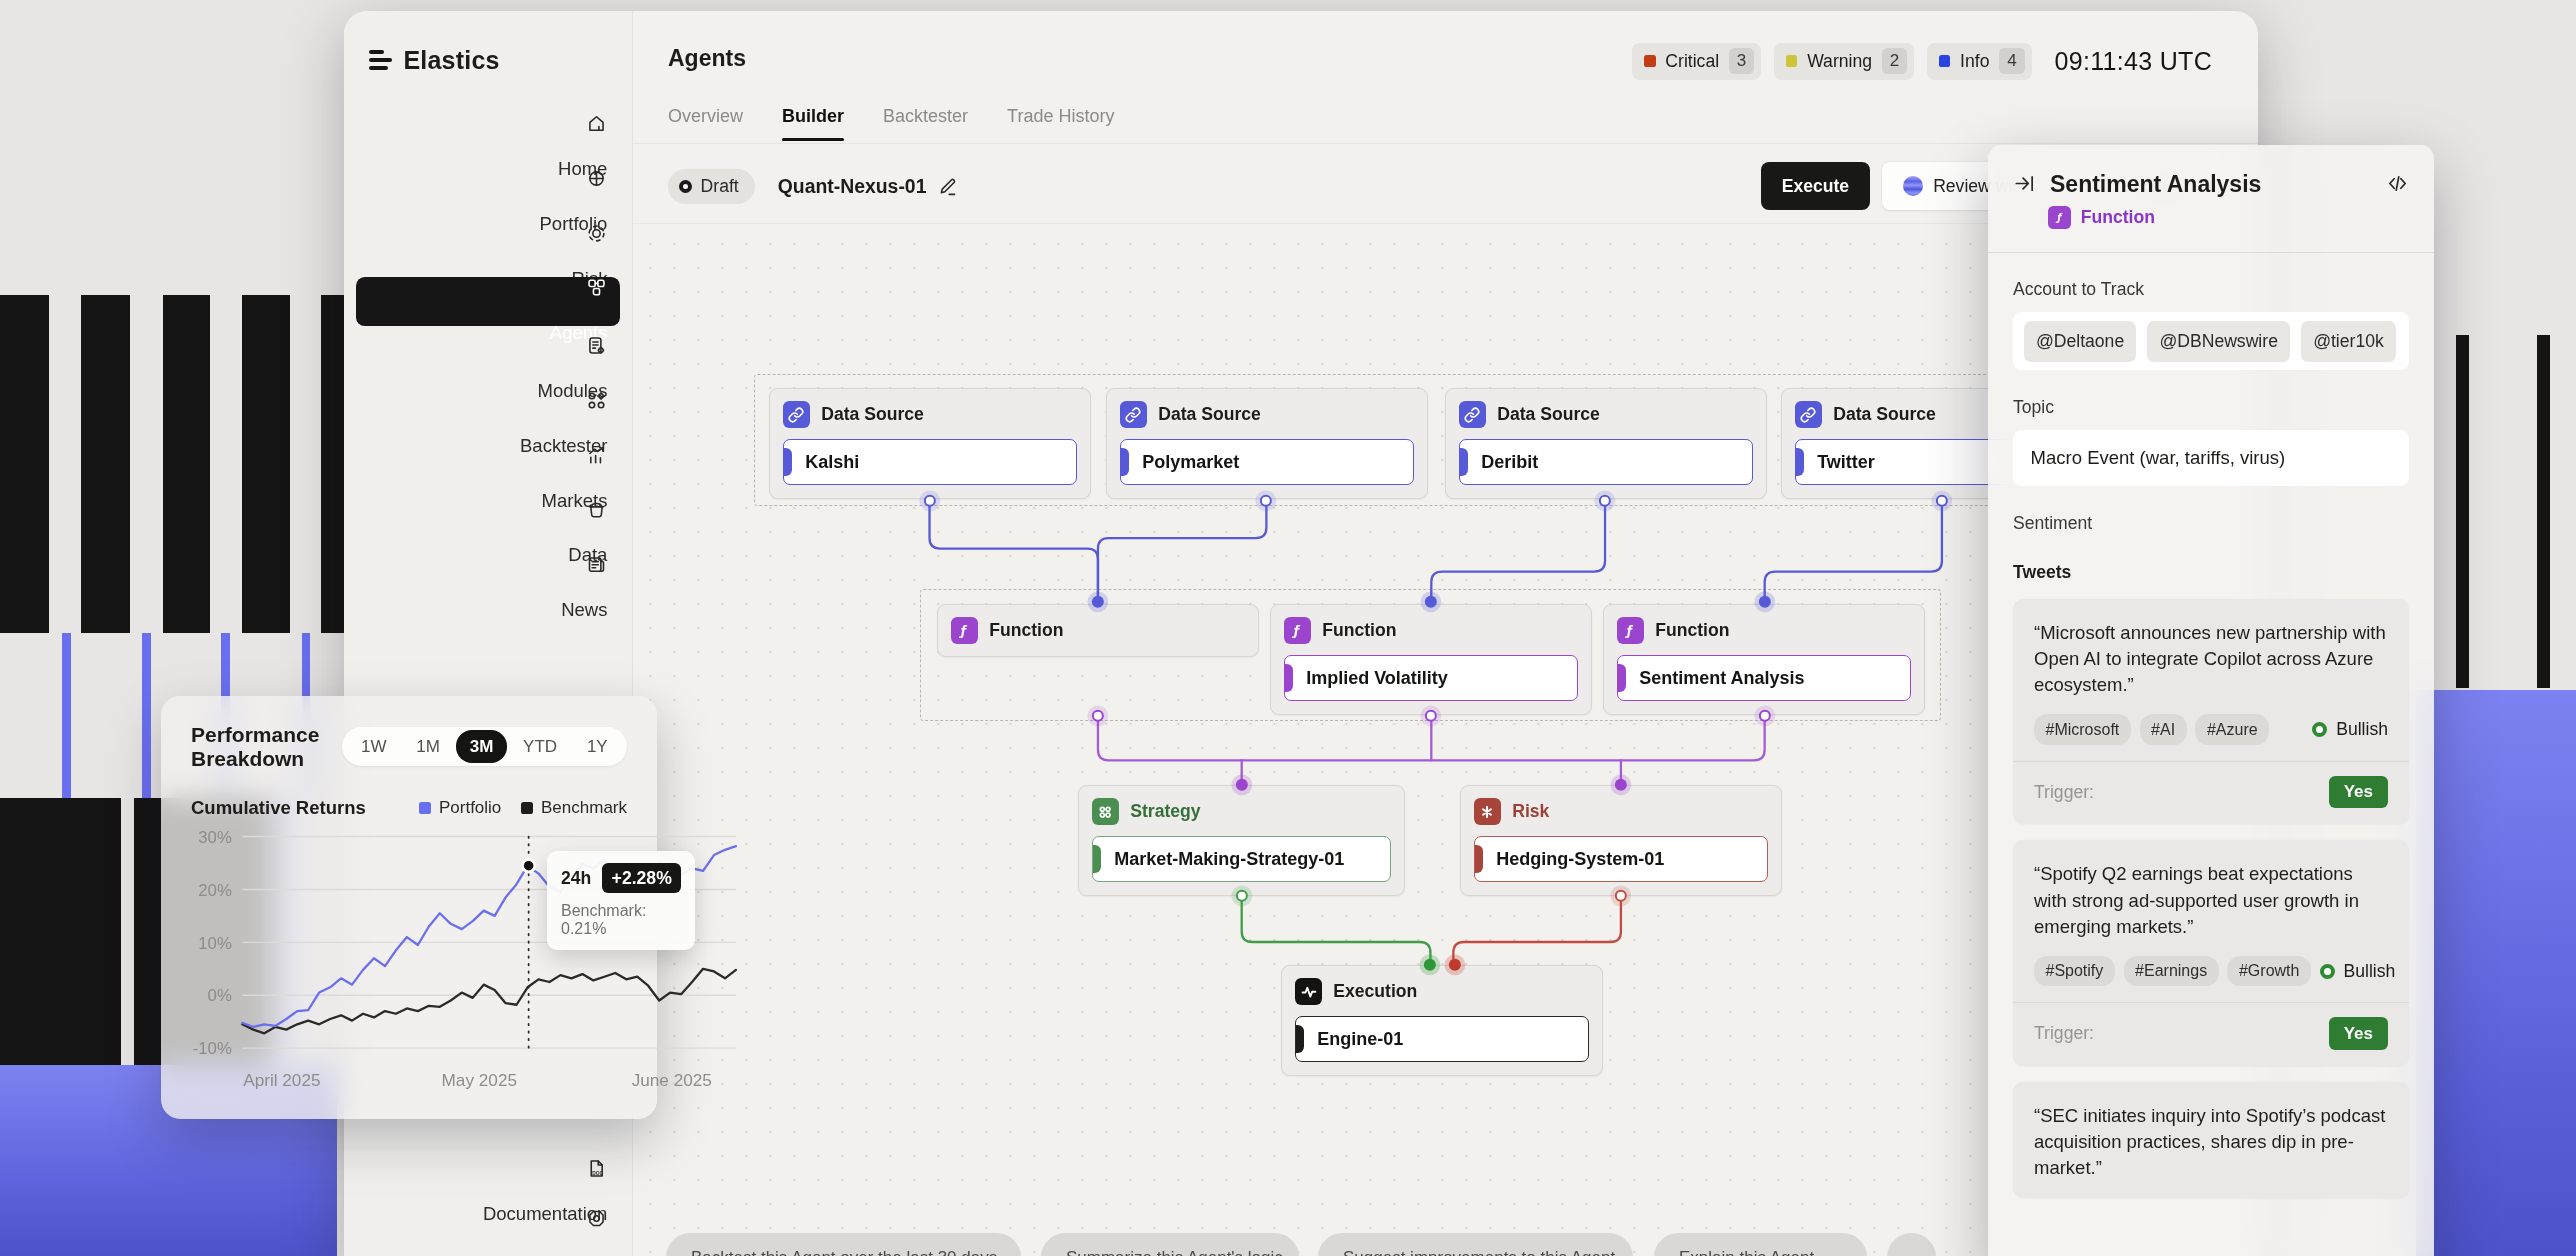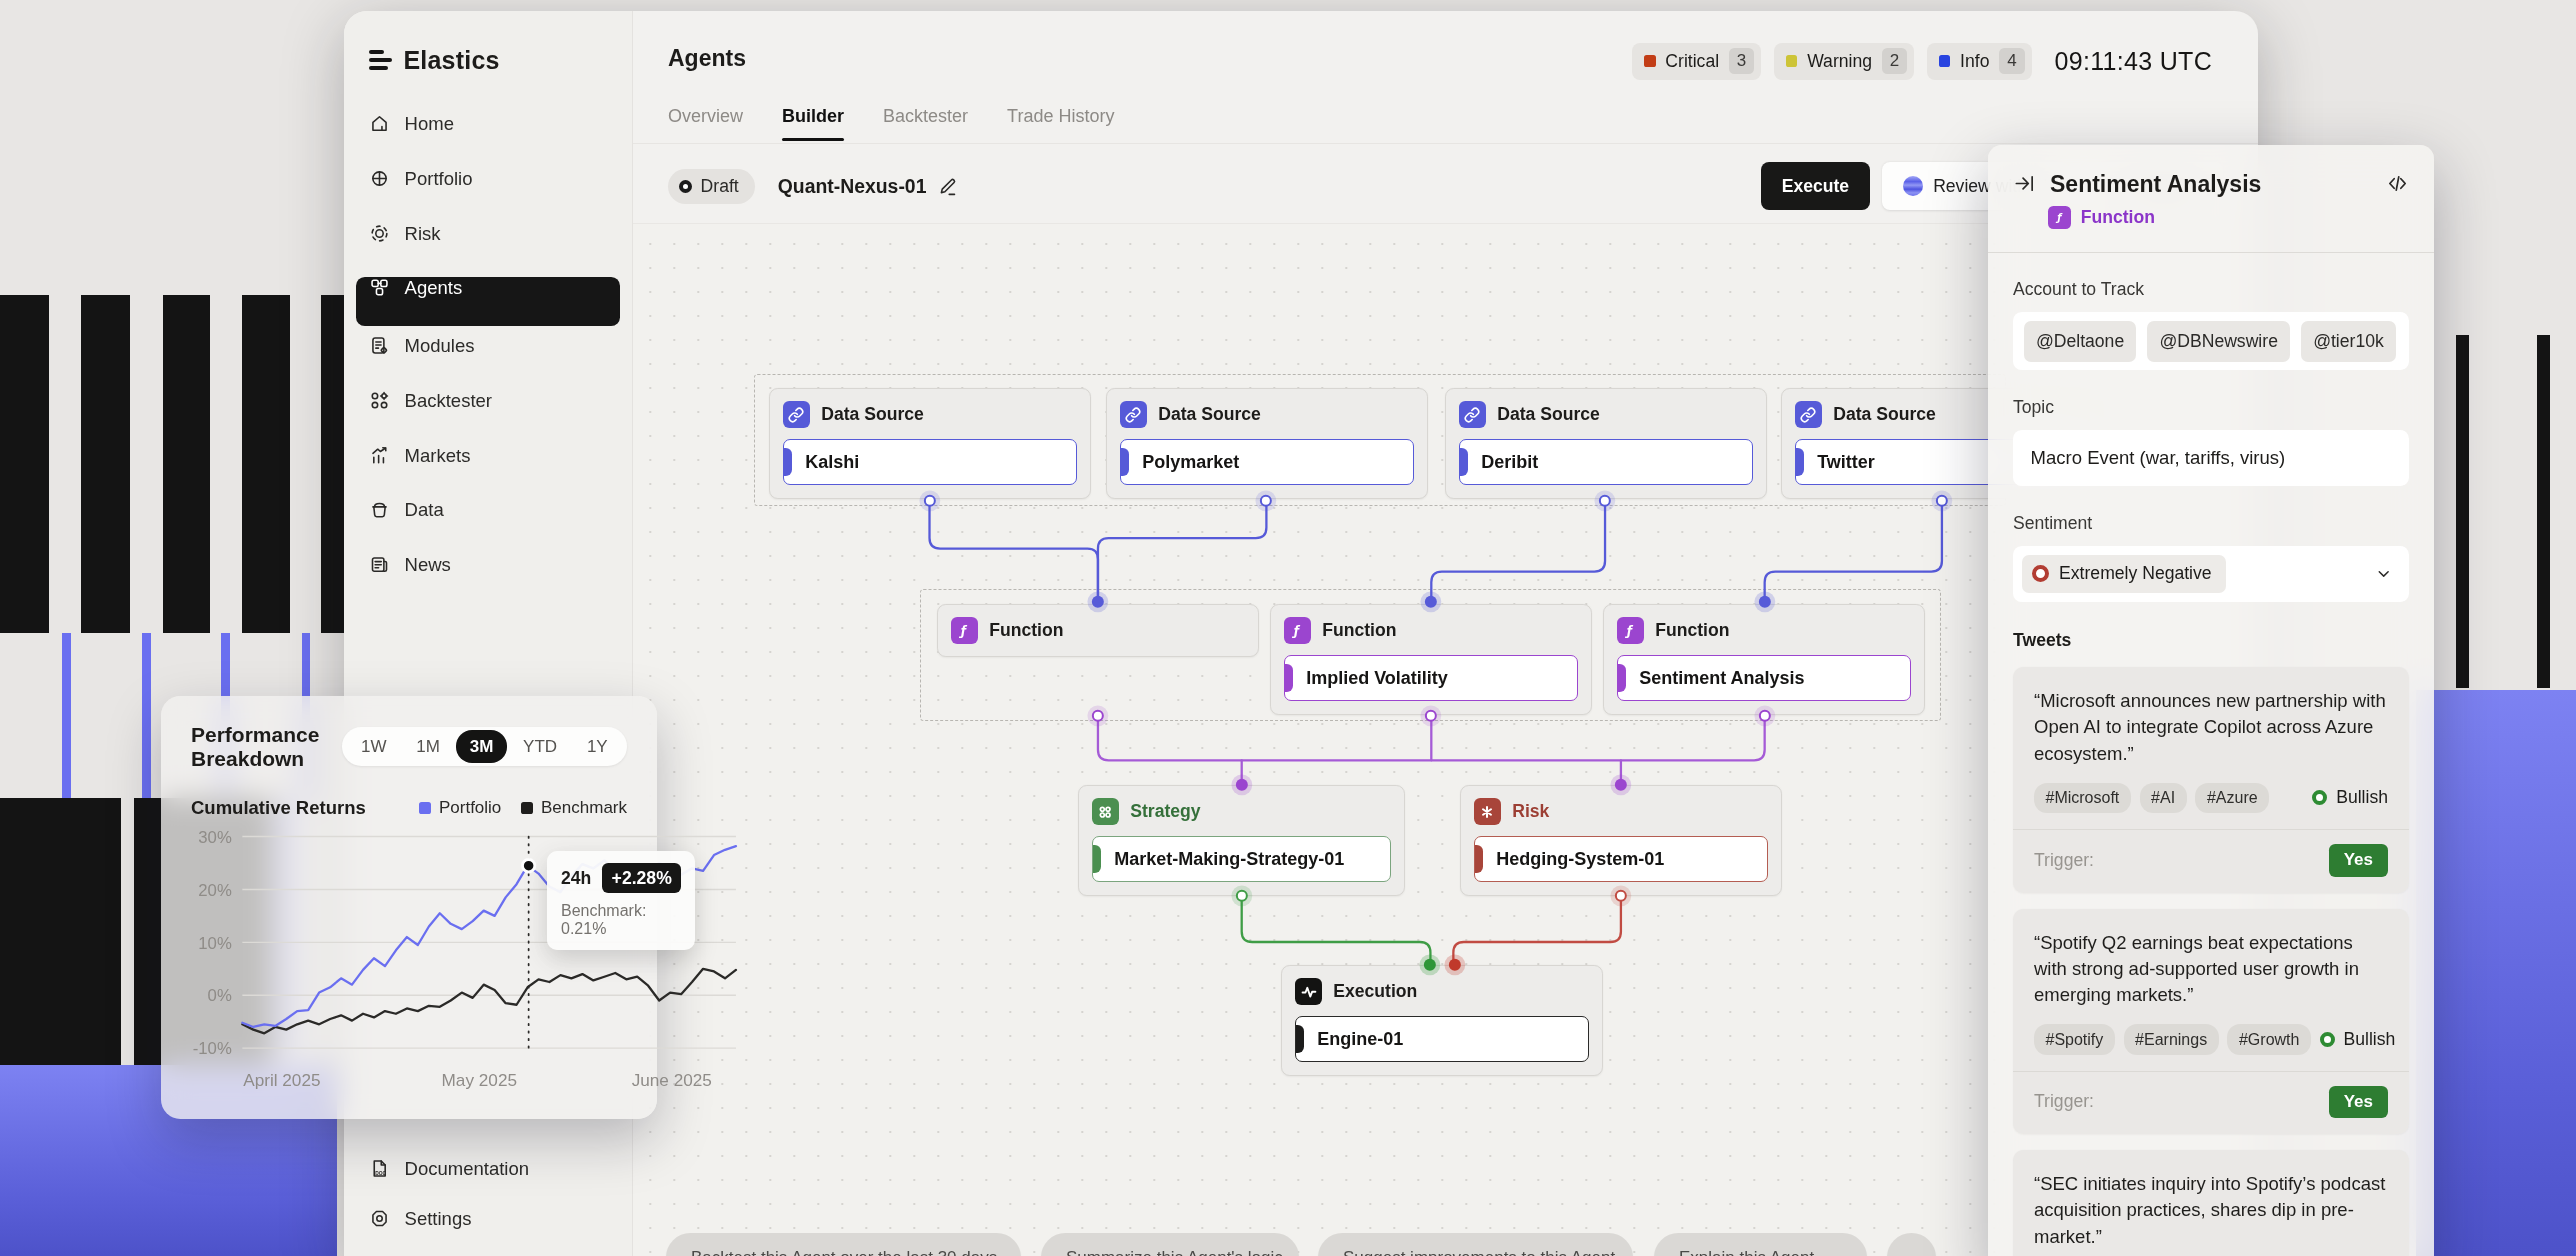--- a/index.html
+++ b/index.html
@@ -19,21 +19,21 @@
   
   .sidebar { width:289px; background:#f0efec; border-right:0.9px solid #e4e2df; border-radius:23px 0 0 0; position:relative; flex:0 0 289px; }
   .logo-row { display:flex; align-items:center; gap:11.5px; padding:35px 0 0 25px; }
   .logo-glyph { display:flex; flex-direction:column; gap:4px; }
   .logo-glyph span { display:block; height:4px; border-radius:2.6px; background:#161514; }
   .logo-glyph span:nth-child(1){ width:15px; }
   .logo-glyph span:nth-child(2){ width:23px; }
   .logo-glyph span:nth-child(3){ width:19.4px; }
   .brand { font-size:25px; font-weight:700; letter-spacing:0.2px; }
   .nav { margin-top:34px; display:flex; flex-direction:column; }
-  .nav-item { display:flex; align-items:flex-start; gap:15px; height:46px; margin:4.4px 12.3px; padding:0 12.3px; border-radius:8.8px; font-size:18.5px; color:#2c2b29; cursor:default; }
+  .nav-item { display:flex; align-items:flex-end; gap:24px; height:46px; margin:4.4px 12.3px; padding:0 12.3px; border-radius:8.8px; font-size:18.5px; color:#2c2b29; cursor:default;flex-direction:column; }
   .nav-item svg { flex:0 0 21px; }
   .nav-item.active { background:#161616; color:#fff; height:49px; }
   .nav-footer { position:absolute; left:0; right:0; bottom:5.3px; }
   .icon-stroke { stroke:#2a2927; stroke-width:1.8; fill:none; stroke-linecap:round; stroke-linejoin:round; }
   .nav-item.active .icon-stroke { stroke:#fff; }
 
   
   .main { flex:1; position:relative; border-radius:0 23px 0 0; }
   .page-title { position:absolute; left:35px; top:34px; font-size:23px; font-weight:700; }
   .alerts { position:absolute; top:32px; right:46px; display:flex; align-items:center; gap:12.3px; }
@@ -618,29 +618,20 @@
     <div class="f-box tags-box">
       <span class="tag">@Deltaone</span>
       <span class="tag">@DBNewswire</span>
       <span class="tag">@tier10k</span>
     </div>
 
     <div class="f-label">Topic</div>
     <div class="f-box text-box">Macro Event (war, tariffs, virus)</div>
 
     <div class="f-label">Sentiment</div>
-    <div class="f-box select-box">
-      <span class="sent-chip">
-        <span class="donut red"></span>
-        <span>Extremely Negative</span>
-      </span>
-      <svg width="19.4" height="19.4" viewBox="0 0 24 24">
-          <path d="M6.5 9.5 12 15l5.5-5.5" class="icon-stroke" stroke-width="2.2"></path>
-        </svg>
-    </div>
 
     <div class="tweets-label">Tweets</div>
 
     <div class="tweet-card">
       <div class="tweet-text">“Microsoft announces new partnership with Open AI to integrate Copilot across Azure ecosystem.”</div>
       <div class="tweet-meta">
         <span class="hash">#Microsoft</span>
         <span class="hash">#AI</span>
         <span class="hash">#Azure</span>
         <span class="senti">

